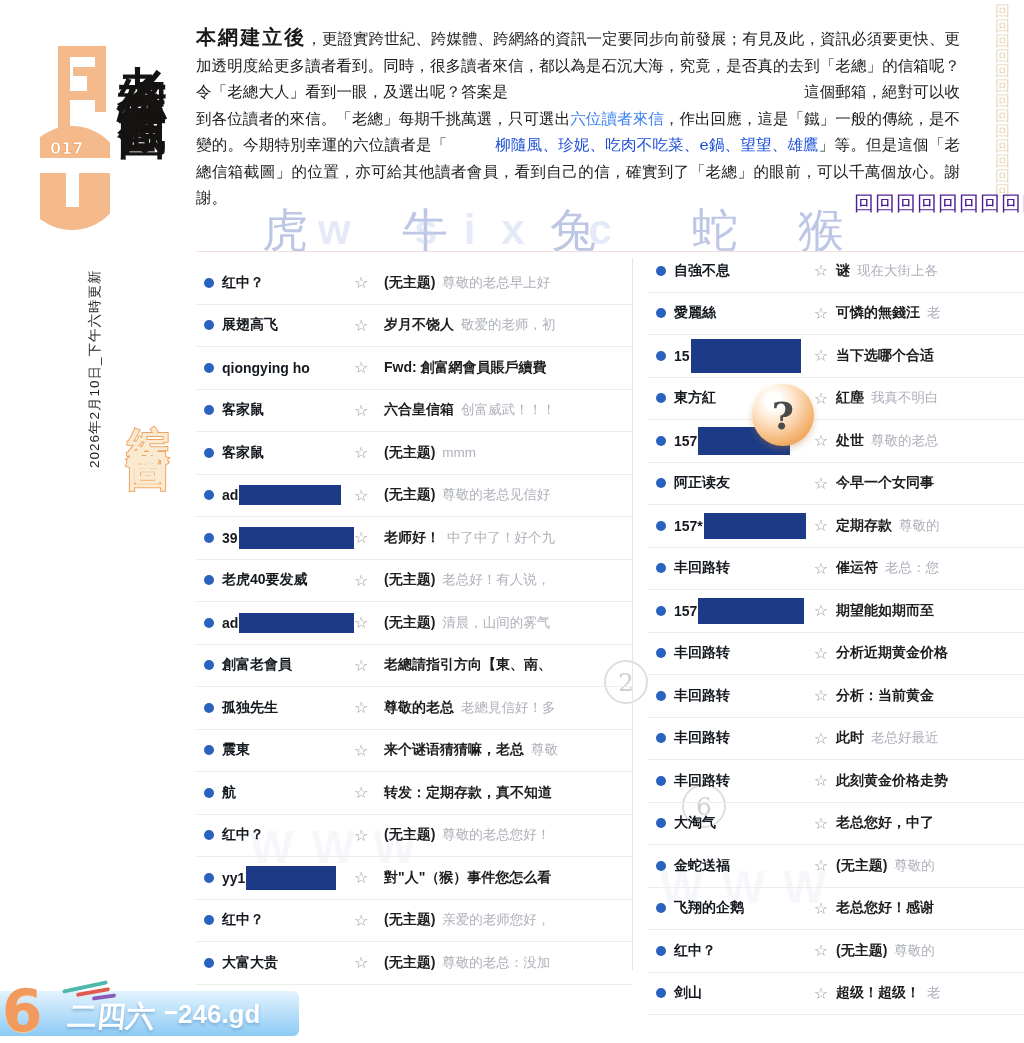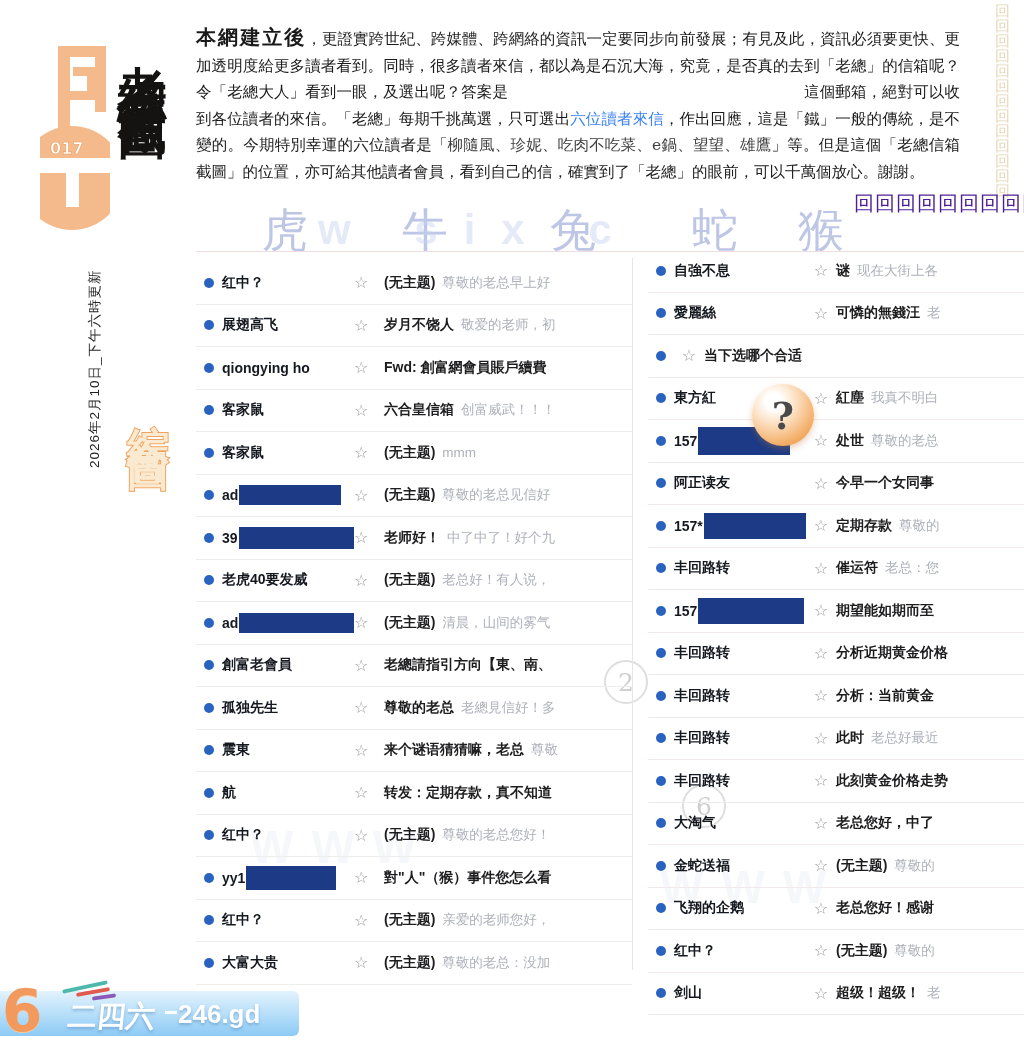--- a/index.html
+++ b/index.html
@@ -25,21 +25,21 @@
   .ornH{left:854px;top:196px;position:absolute;font-size:20px;line-height:15px;
         letter-spacing:1px;color:#4c1d95;white-space:nowrap;}
 
   
   .paragraph{left:196px;top:24px;position:absolute;width:764px;
              font-family:"DejaVu Serif",serif;font-size:15.5px;line-height:26.5px;
              color:#1a1a1a;text-align:justify;}
   .run-lead{font-size:20px;font-weight:700;letter-spacing:2px;}
   .run-n{}
   .run-red{color:#3b82f6;}
-  .run-red2{color:#404040;}
+  .run-red2{color:#1d4ed8;margin-left:48px;}
   .run-gap{display:inline-block;width:296px;}
 
   
   .zodiac span{position:absolute;top:200px;font-family:"DejaVu Serif",serif;
                font-size:46px;color:#aeb9e0;opacity:.8;}
   .zodiac span:nth-child(1){left:262px;}
   .zodiac span:nth-child(2){left:402px;}
   .zodiac span:nth-child(3){left:550px;}
   .zodiac span:nth-child(4){left:692px;}
   .zodiac span:nth-child(5){left:798px;}
@@ -306,20 +306,21 @@
       </span>
       <span class="mname">愛麗絲</span>
       <span class="mstar">☆</span>
       <span class="msub">可憐的無錢汪</span>
       <span class="mprev">老</span>
     </div>
     <div class="mrow">
       <span class="bullet">
         <i></i>
       </span>
+      <span class="mname">15<span class="redact" style="width: 110px; height: 34px;"></span></span>
       <span class="mstar">☆</span>
       <span class="msub">当下选哪个合适</span>
     </div>
     <div class="mrow">
       <span class="bullet">
         <i></i>
       </span>
       <span class="mname">東方紅</span>
       <span class="mstar">☆</span>
       <span class="msub">紅塵</span>

